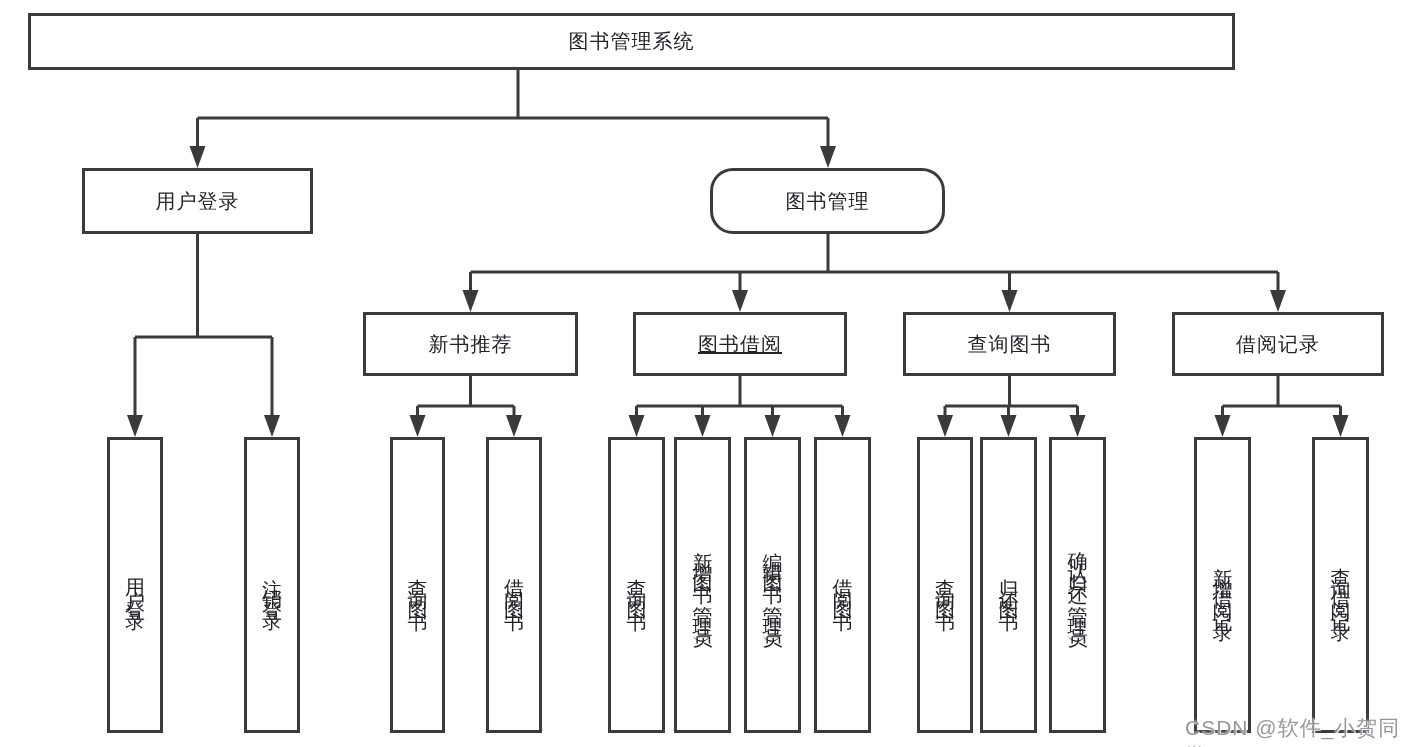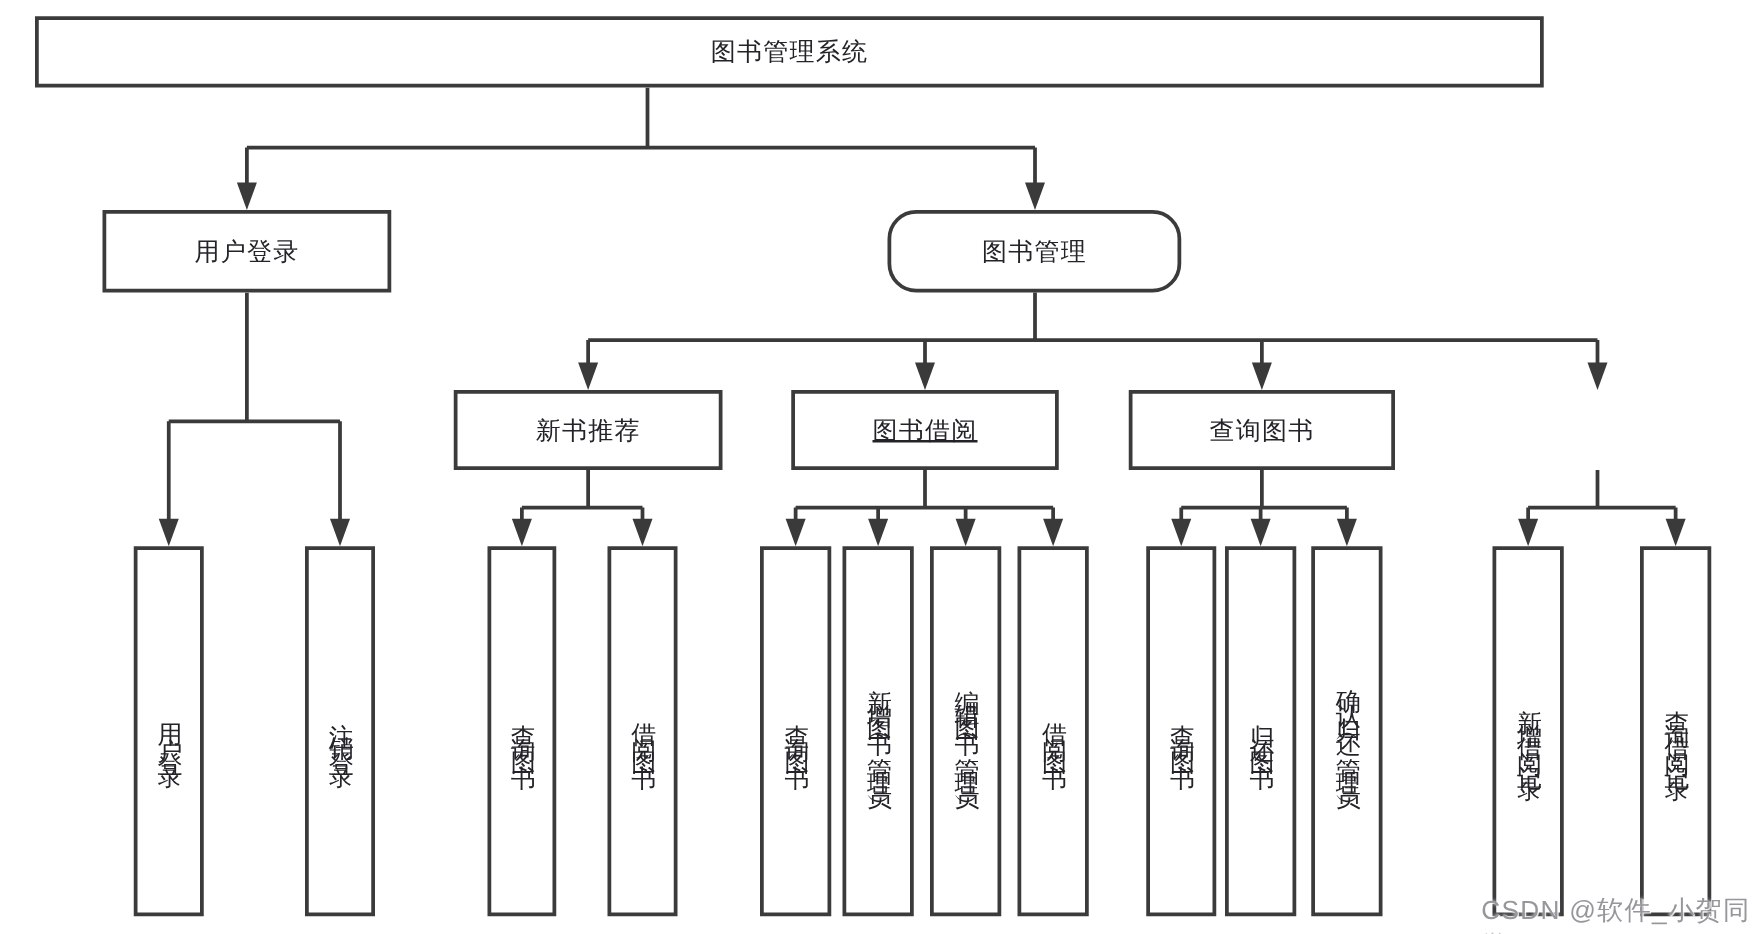--- a/index.html
+++ b/index.html
@@ -76,20 +76,23 @@
 
   <div class="node" style="left:363px;top:312px;width:215px;height:64px;">
     <span>新书推荐</span>
   </div>
   <div class="node" style="left:633px;top:312px;width:214px;height:64px;text-decoration:underline;">
     <span>图书借阅</span>
   </div>
   <div class="node" style="left:903px;top:312px;width:213px;height:64px;">
     <span>查询图书</span>
   </div>
+  <div class="node" style="left:1172px;top:312px;width:212px;height:64px;">
+    <span>借阅记录</span>
+  </div>
 
   <div class="node leaf" style="left:107px;top:437px;width:56px;height:296px;">
     <span class="vlabel">用户登录</span>
   </div>
   <div class="node leaf" style="left:244px;top:437px;width:56px;height:296px;">
     <span class="vlabel">注销登录</span>
   </div>
 
   <div class="node leaf" style="left:390px;top:437px;width:55px;height:296px;">
     <span class="vlabel">查询图书</span>

